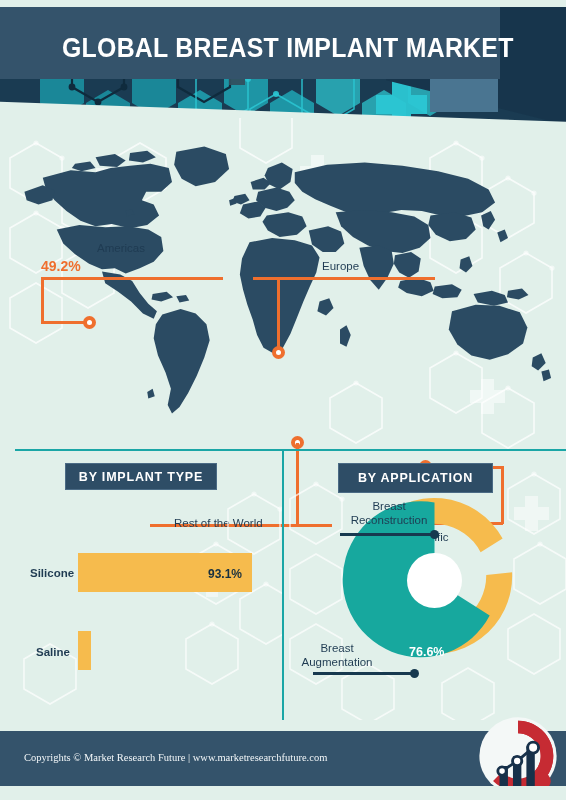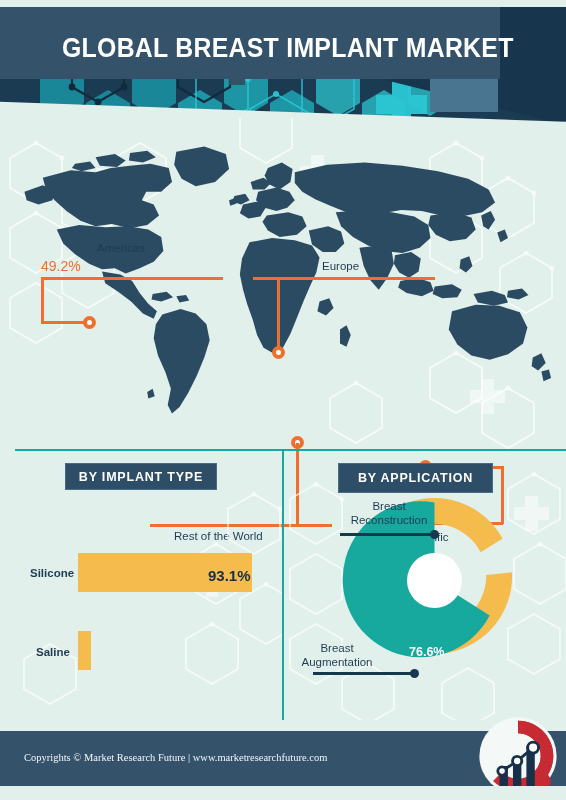--- a/index.html
+++ b/index.html
@@ -56,37 +56,37 @@
   #badge-product { left:65px; top:463px; width:152px; height:27px; }
   #badge-application { left:338px; top:463px; width:155px; height:30px; }
 
   
   .map-section { position:absolute; left:0; top:118px; width:566px; height:331px; }
   .map-svg { position:absolute; left:14px; top:22px; width:540px; height:280px; }
   .hexpattern { position:absolute; left:0; top:0; width:566px; height:331px; opacity:1; }
 
   .lbl { position:absolute; font-size:11.5px; color:#1f3b52; white-space:nowrap;
          font-family:"Liberation Sans", sans-serif; }
-  .lbl-pct { color:#ef6f2e; font-weight:normal; font-size:14px; }
+  .lbl-pct { color:#ef6f2e; font-weight:bold; font-size:14px; }
   .callout-line { position:absolute; background:#ef6f2e; }
 
   
   .pin { position:absolute; width:13px; height:13px; border-radius:50%; background:#ef6f2e;
          display:flex; align-items:center; justify-content:center; }
   .pin::after { content:""; width:5px; height:5px; border-radius:50%; background:#ffffff; }
 
   
   .div-h { position:absolute; left:15px; top:449px; width:551px; height:1.5px; background:#1aa6a6; }
   .div-v { position:absolute; left:282px; top:449px; width:1.5px; height:271px; background:#1aa6a6; }
 
   
   .bars { position:absolute; left:0; top:449px; width:237px; height:271px; }
   .bar { position:absolute; background:#f6bb4d; }
   .bar-label { position:absolute; font-size:11.5px; color:#1f3b52; font-weight:bold; white-space:nowrap; }
-  .bar-value { position:absolute; font-size:15px; color:#17303f; font-weight:bold; }
+  .bar-value { position:absolute; font-size:12px; color:#17303f; font-weight:bold; }
 
   
   .donut-wrap { position:absolute; left:282px; top:449px; width:284px; height:271px; }
   .donut-lbl { position:absolute; font-size:11.5px; color:#1f3b52; text-align:center; line-height:14px; }
   .donut-leader { position:absolute; height:3px; background:#17394f; }
   .donut-dot { position:absolute; width:9px; height:9px; border-radius:50%; background:#17394f; }
   .donut-inner-value { position:absolute; color:#ffffff; font-size:12.5px; font-weight:bold; }
 
   
   .footer { position:absolute; left:0; top:731px; width:566px; height:55px; background:#34536b; }
@@ -308,21 +308,21 @@
     <div class="pin" style="left:83px; top:198px;"></div>
 
     <div class="lbl" style="left:322px; top:142px;">Europe</div>
     <div class="callout-line" style="left:253px; top:159px; width:182px; height:2.5px;"></div>
     <div class="callout-line" style="left:277px; top:159px; width:2.5px; height:72px;"></div>
     <div class="pin" style="left:272px; top:228px;"></div>
 
     <div class="pin" style="left:291px; top:318px;"></div>
     <div class="callout-line" style="left:296px; top:325px; width:2.5px; height:82px;"></div>
     <div class="callout-line" style="left:150px; top:406px; width:182px; height:2.5px;"></div>
-    <div class="lbl" style="left:174px; top:412px;">Rest of the World</div>
+    <div class="lbl" style="left:174px; top:399px;">Rest of the World</div>
 
     <div class="pin" style="left:419px; top:342px;"></div>
     <div class="callout-line" style="left:425px; top:348px; width:78px; height:2.5px;"></div>
     <div class="callout-line" style="left:501px; top:348px; width:2.5px; height:58px;"></div>
     <div class="callout-line" style="left:388px; top:404px; width:115px; height:2.5px;"></div>
     <div class="lbl" style="left:389px; top:413px;">Asia Pacific</div>
   </div>
 
 
   <div class="div-h"></div>

